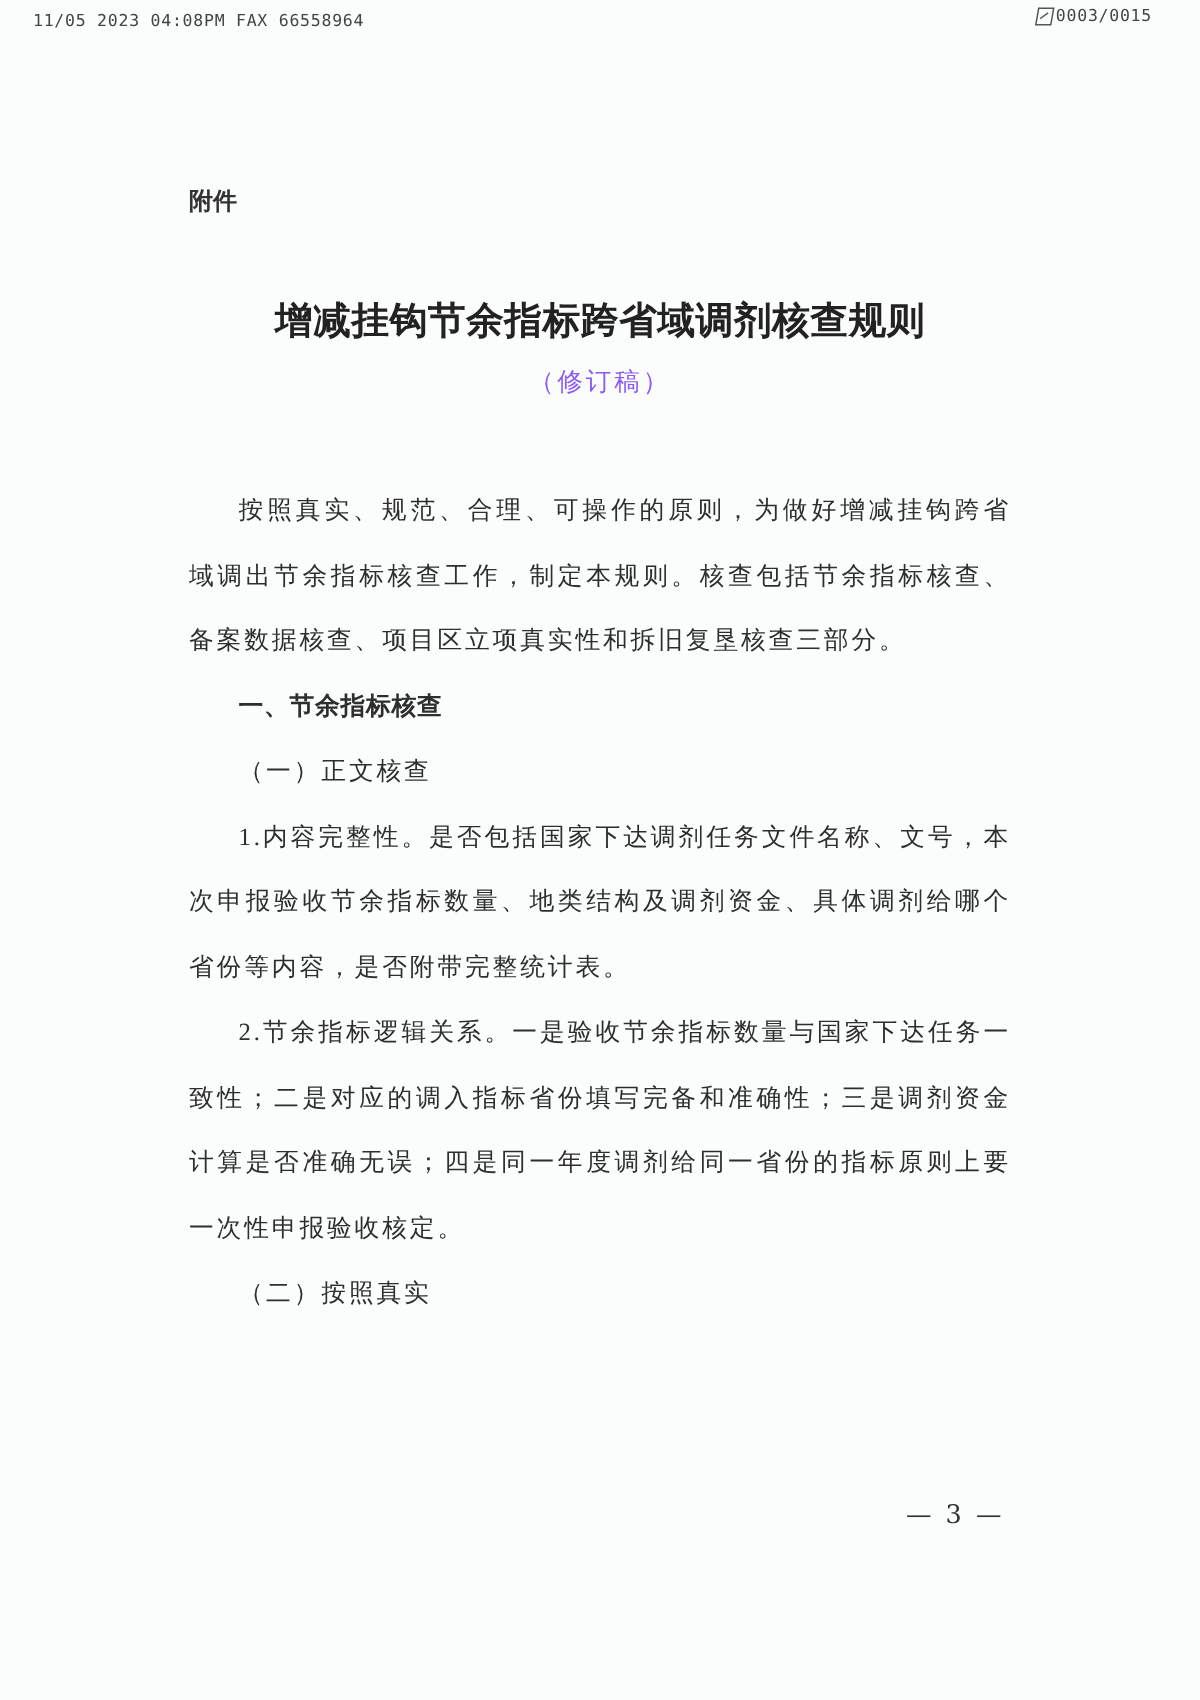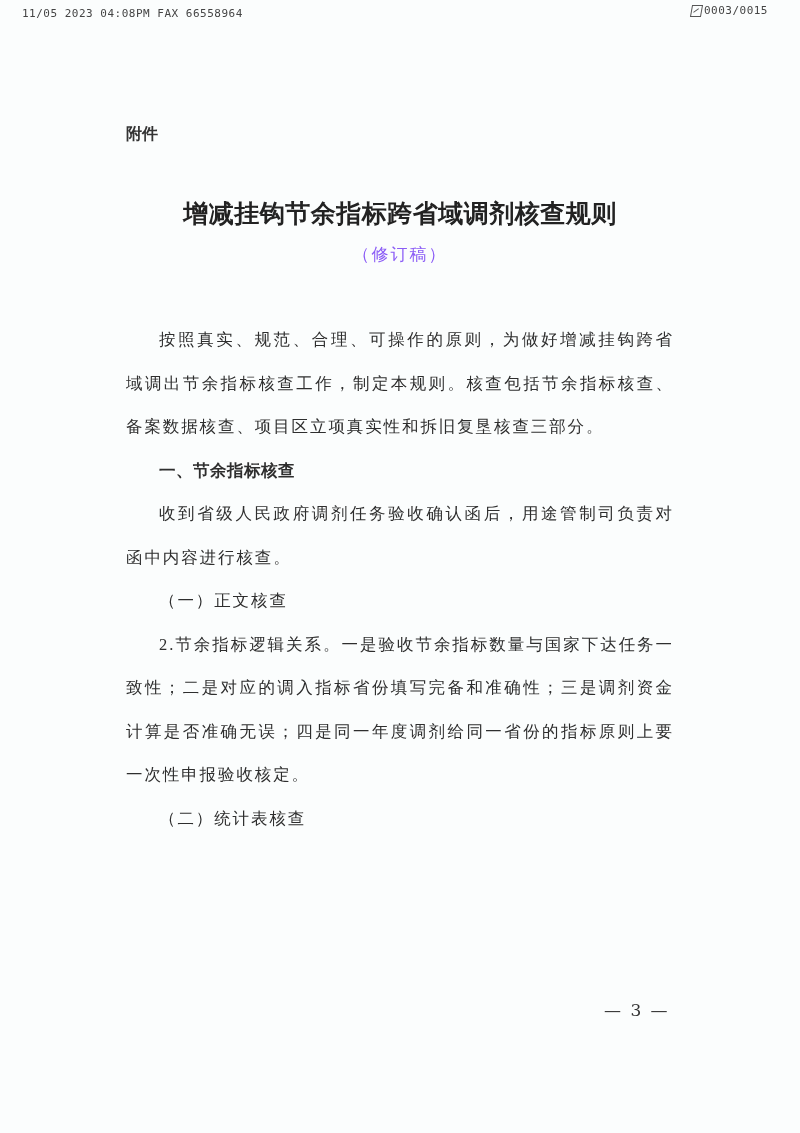--- a/index.html
+++ b/index.html
@@ -70,19 +70,19 @@
 </div>
 
 <div class="attach-label">附件</div>
 
 <div class="doc-title">增减挂钩节余指标跨省域调剂核查规则</div>
 <div class="doc-subtitle">（修订稿）</div>
 
 <div class="body-text" style="top: 318px;">
   <p class="para">按照真实、规范、合理、可操作的原则，为做好增减挂钩跨省域调出节余指标核查工作，制定本规则。核查包括节余指标核查、备案数据核查、项目区立项真实性和拆旧复垦核查三部分。</p>
   <p class="heading1">一、节余指标核查</p>
-  <p class="para">收到省级人民政府调剂任务验收确认函后，用途管制司负责对函中内容进行核查。</p>
   <p class="heading2">（一）正文核查</p>
+  <p class="para">1.内容完整性。是否包括国家下达调剂任务文件名称、文号，本次申报验收节余指标数量、地类结构及调剂资金、具体调剂给哪个省份等内容，是否附带完整统计表。</p>
   <p class="para">2.节余指标逻辑关系。一是验收节余指标数量与国家下达任务一致性；二是对应的调入指标省份填写完备和准确性；三是调剂资金计算是否准确无误；四是同一年度调剂给同一省份的指标原则上要一次性申报验收核定。</p>
-  <p class="heading2">（二）统计表核查</p>
+  <p class="heading2">（二）按照真实</p>
 </div>
 
 <div class="page-number">— 3 —</div>
 
 </body></html>

